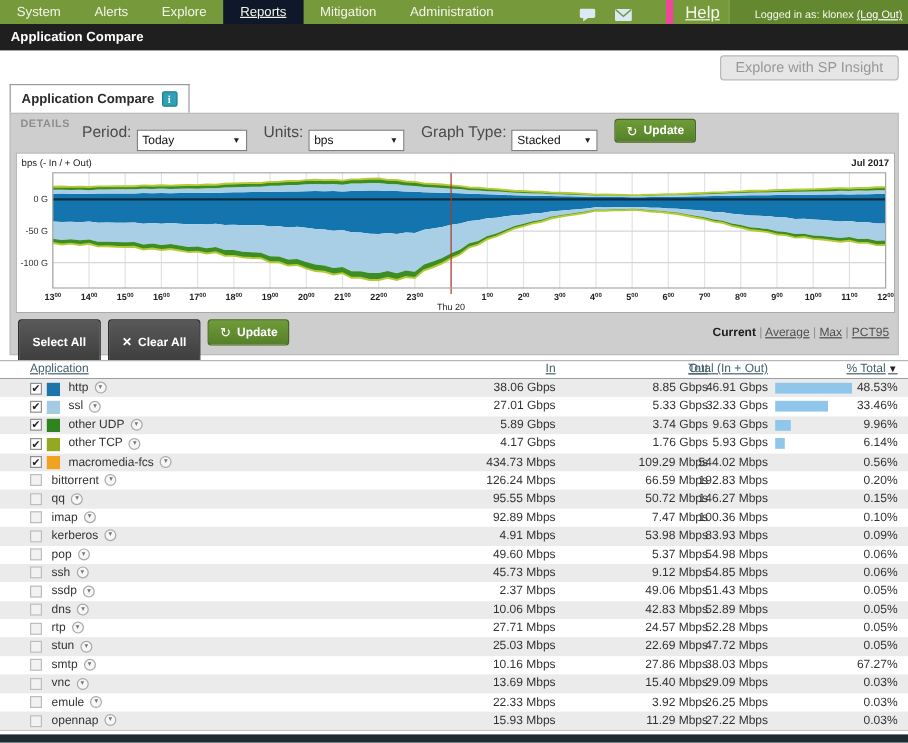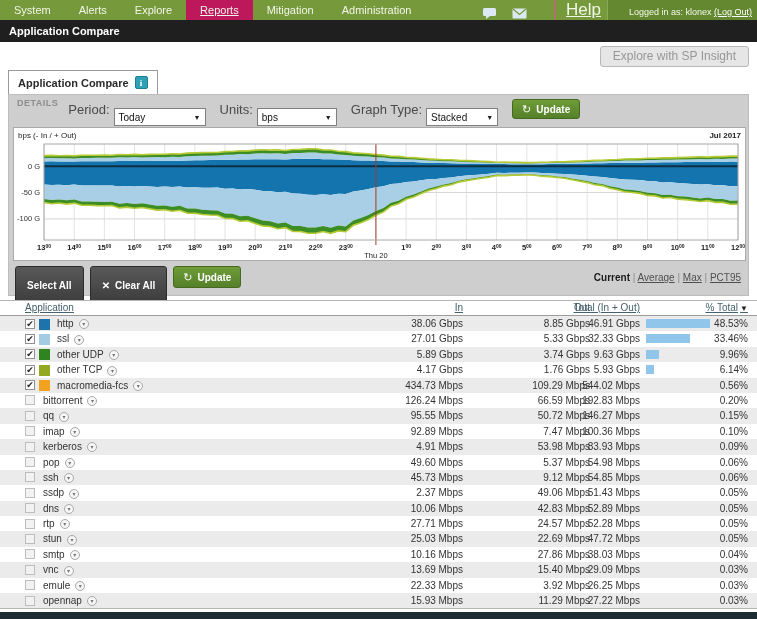--- a/index.html
+++ b/index.html
@@ -2,24 +2,24 @@
 <html><head>
 <meta charset="utf-8">
 <style>
   * { margin:0; padding:0; box-sizing:border-box; }
   body { font-family:"Liberation Sans","DejaVu Sans",sans-serif; background:#ffffff; }
   #screen { position:relative; width:757px; height:619px; background:#fff; overflow:hidden; }
 
   
   #navbar { position:absolute; left:0; top:0; width:757px; height:20px; background:#76993b; display:flex; align-items:stretch; }
   .nav-item { color:#f2f6e8; font-size:11px; line-height:20px; padding:0 14px; cursor:default; white-space:nowrap; }
-  .nav-item.active { background:#be185d;text-decoration:underline; }
+  .nav-item.active { background:#0f172a;text-decoration:underline; }
   #nav-icons { position:absolute; left:483px; top:0; height:20px; display:flex; align-items:center; gap:14px; }
   .nav-ico { width:15px; height:11px; display:inline-block; }
-  #help-link { position:absolute; left:555px; top:0; color:#f2f6e8; font-size:17px; line-height:20px; padding:0 10px; border-left:1px solid #ec4899;text-decoration:underline; }
+  #help-link { position:absolute; left:555px; top:0; color:#f2f6e8; font-size:14px; line-height:20px; padding:0 10px; border-left:6px solid #ec4899;text-decoration:underline; }
   #userbox { position:absolute; right:0; top:0; width:150px; height:20px; background:#648830; border-left:1px solid #8aab55; overflow:hidden; }
   #userbox .clipped { position:absolute; top:-9px; right:5px; font-size:9px; color:#eef3e2; white-space:nowrap; }
   #userbox .logged { position:absolute; bottom:3px; right:5px; font-size:9px; color:#f4f8ea; white-space:nowrap; }
   #userbox .logout { text-decoration:underline; color:#ffffff; }
 
   
   #titlebar { position:absolute; left:0; top:20px; width:757px; height:22px; background:#1f1f1f; color:#ffffff; font-size:11px; font-weight:bold; line-height:22px; padding-left:9px; }
 
   
   #insight-btn { position:absolute; right:8px; top:46px; height:21px; padding:0 12px; background:#e6e6e6; border:1px solid #b9b9b9; border-radius:3px; color:#979797; font-size:12px; line-height:19px; }
@@ -382,21 +382,21 @@
           <span class="val v-out">22.69 Mbps</span>
           <span class="val v-total">47.72 Mbps</span>
           <span class="val v-pct">0.05%</span>
         </div>
         <div class="trow">
           <span class="cb off"></span>
           <span class="rname" style="left: 43px;">smtp<span class="dd">▾</span></span>
           <span class="val v-in">10.16 Mbps</span>
           <span class="val v-out">27.86 Mbps</span>
           <span class="val v-total">38.03 Mbps</span>
-          <span class="val v-pct">0.04%</span>
+          <span class="val v-pct">67.27%</span>
         </div>
         <div class="trow alt">
           <span class="cb off"></span>
           <span class="rname" style="left: 43px;">vnc<span class="dd">▾</span></span>
           <span class="val v-in">13.69 Mbps</span>
           <span class="val v-out">15.40 Mbps</span>
           <span class="val v-total">29.09 Mbps</span>
           <span class="val v-pct">0.03%</span>
         </div>
         <div class="trow">

